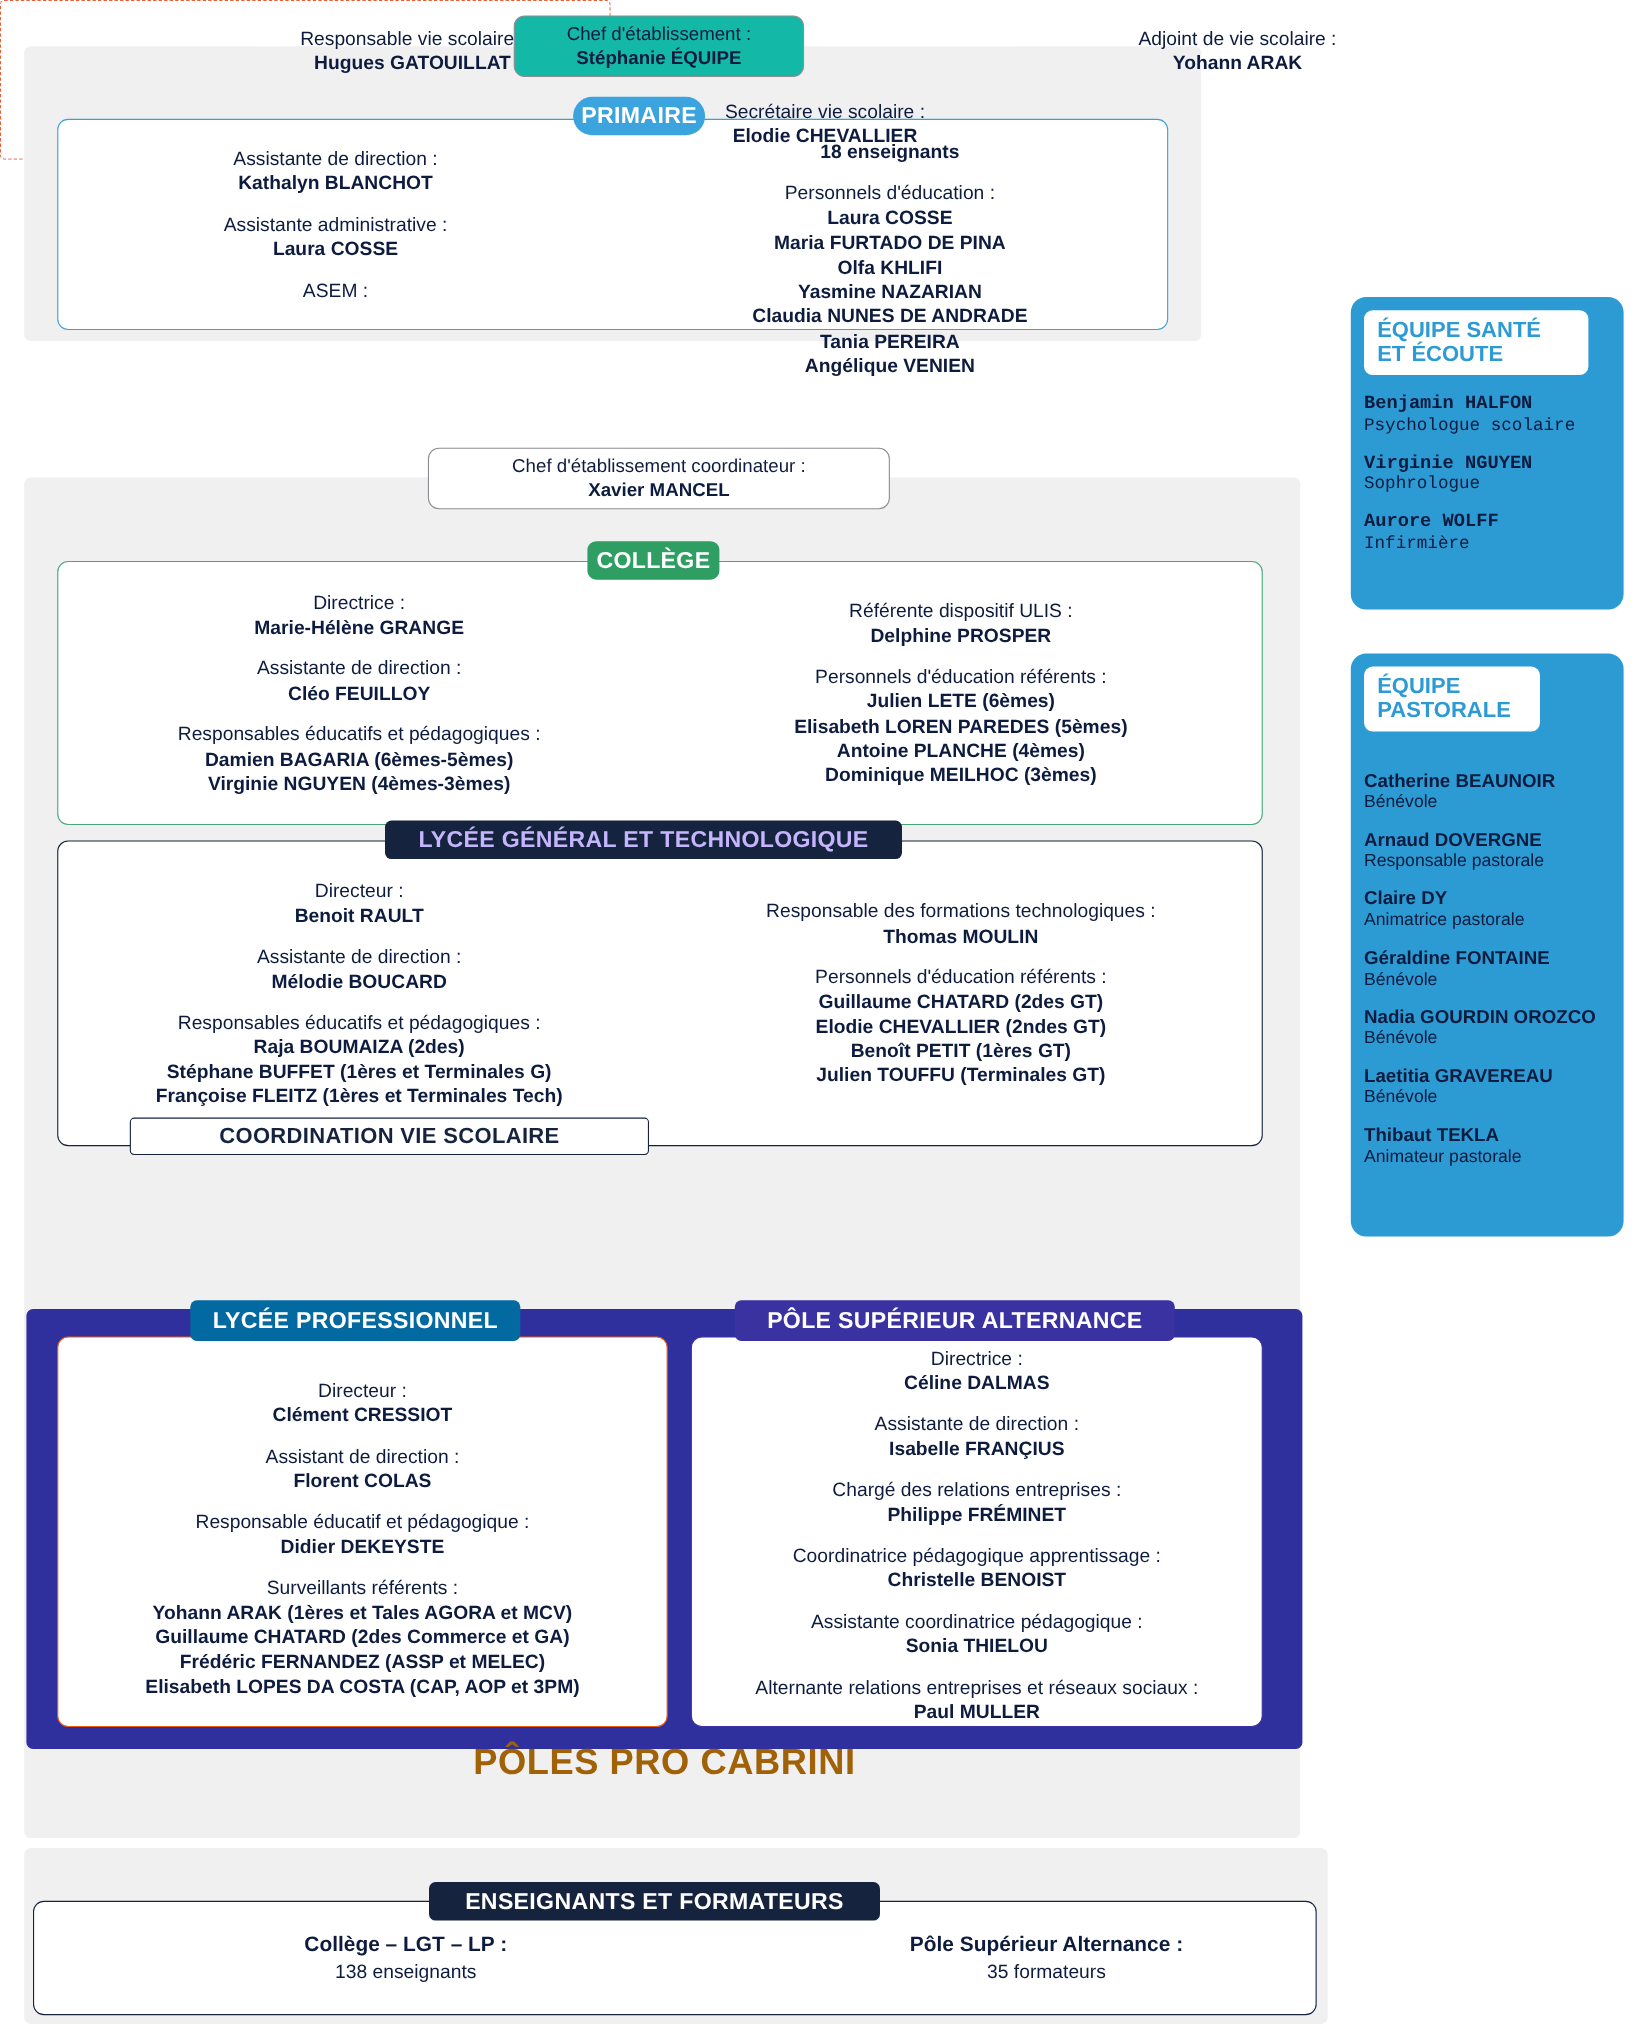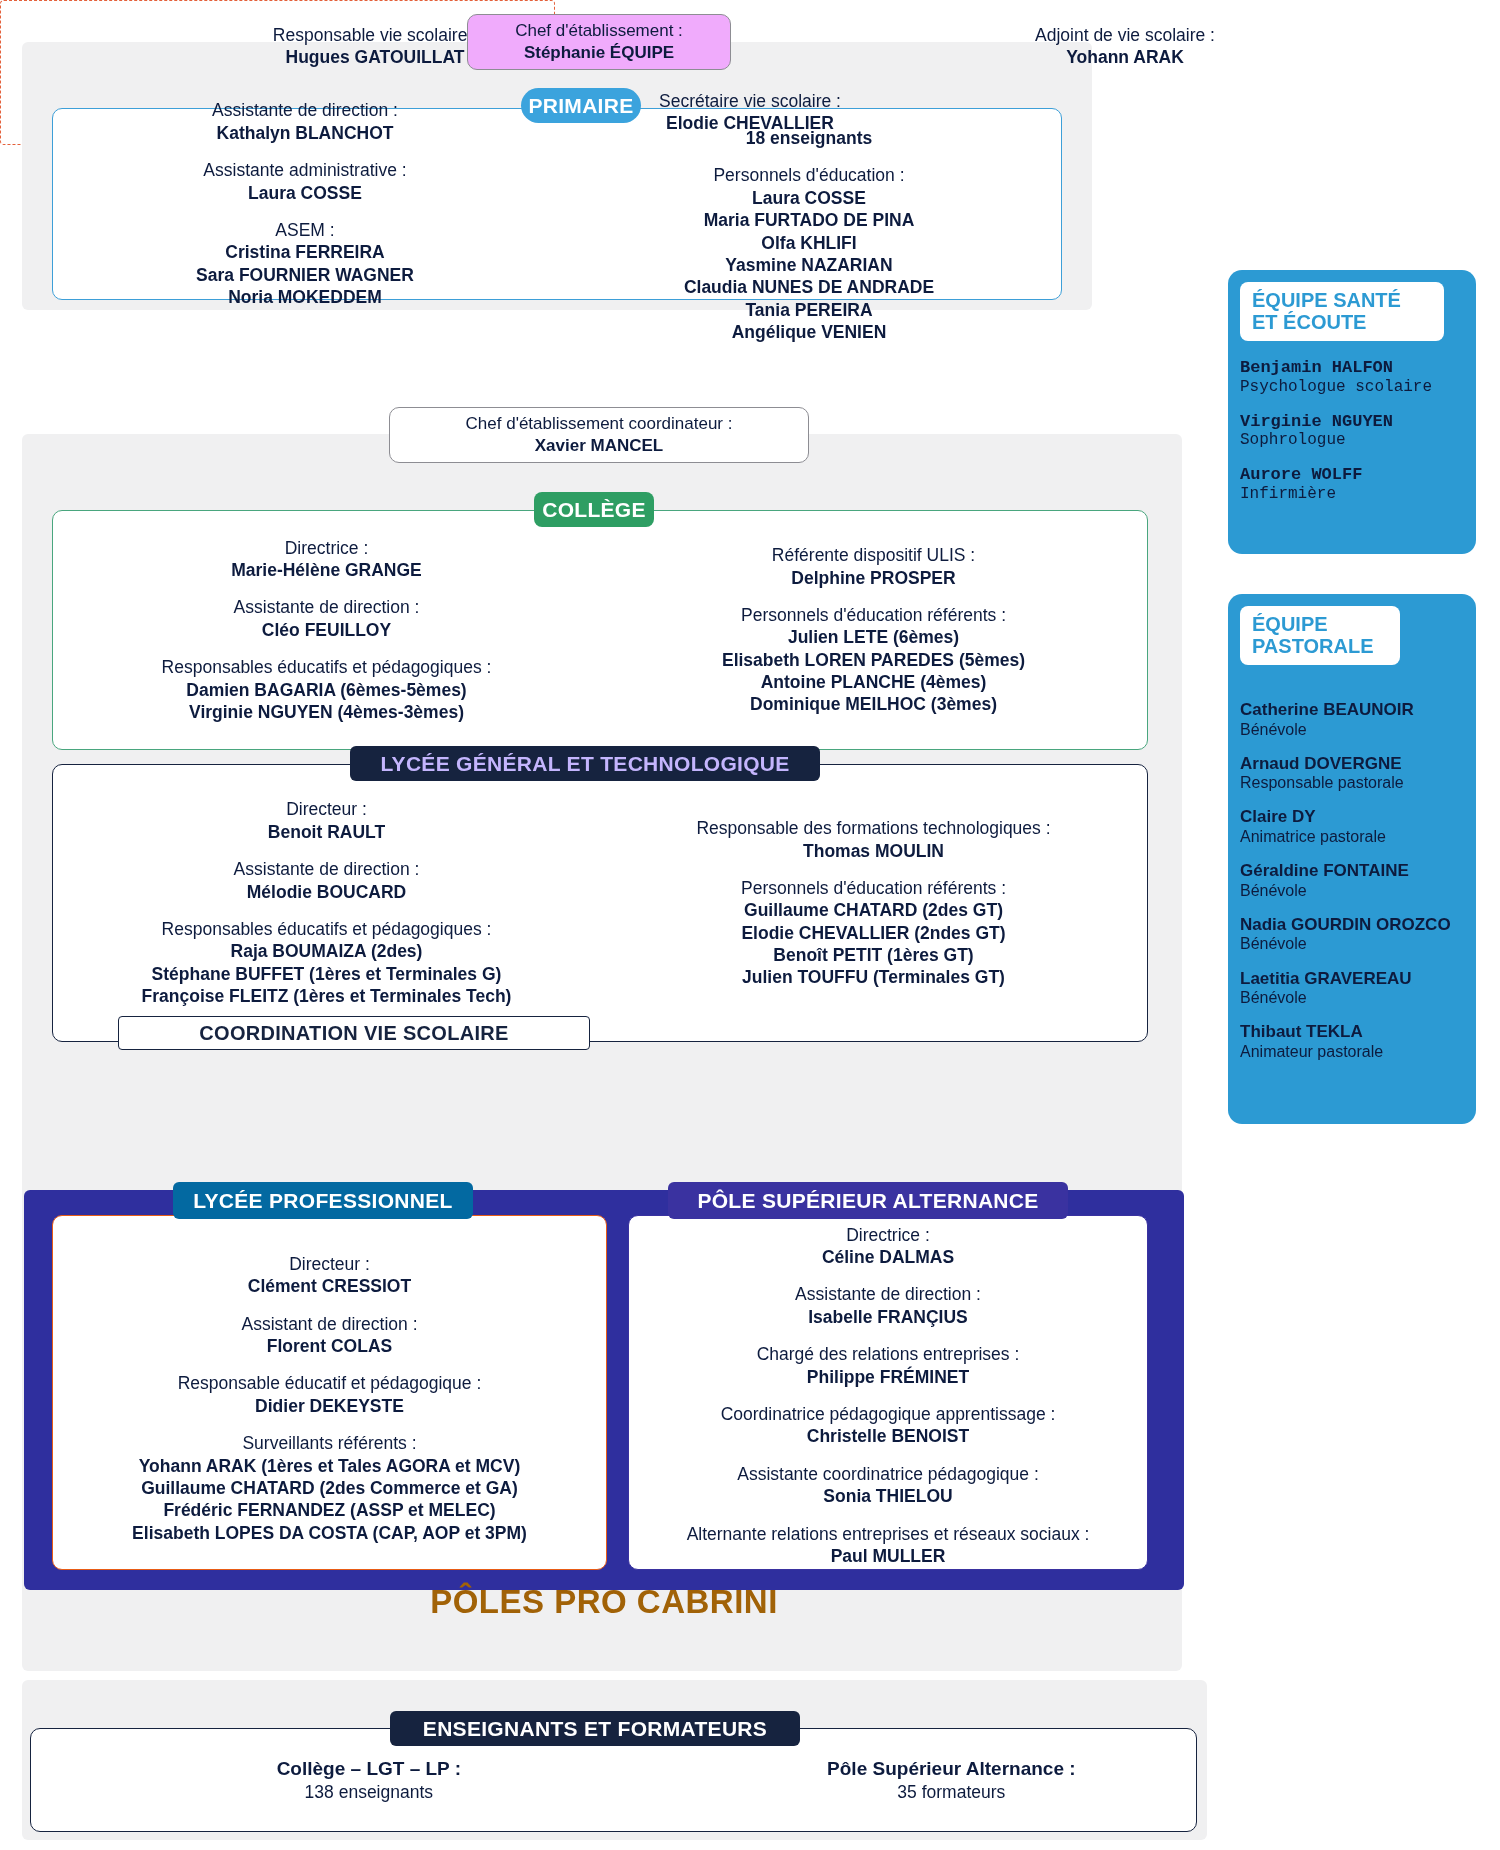--- a/index.html
+++ b/index.html
@@ -38,21 +38,21 @@
   .txt { text-align: center; line-height: 1.28; }
   .role { font-size: 17.5px; font-weight: normal; }
   .name { font-size: 17.5px; font-weight: bold; }
   .blk { margin-bottom: 15px; }
   .blk:last-child { margin-bottom: 0; }
 
   
   #chefBox {
     position: absolute;
     left: 467px; top: 14px; width: 264px; height: 56px;
-    border: 1px solid #8d8d93; border-radius: 10px; background: #f0abfc;
+    border: 1px solid #8d8d93; border-radius: 10px; background: #14b8a6;
     display: flex; flex-direction: column; align-items: center; justify-content: center;
     z-index: 5;
   }
   #chefBox .role { font-size: 17px; }
   #chefBox .name { font-size: 17px; }
 
   #primaryPanel { left: 22px; top: 42px; width: 1070px; height: 268px; }
   #primaryCard  { left: 52px; top: 108px; width: 1010px; height: 192px; border: 1.6px solid #3d9fd8; }
   #primaryPill {
     left: 521px; top: 88px; width: 120px; height: 35px;
@@ -179,23 +179,20 @@
         <div class="blk txt">
           <div class="role">Assistante de direction :</div>
           <div class="name">Kathalyn BLANCHOT</div>
         </div>
         <div class="blk txt">
           <div class="role">Assistante administrative :</div>
           <div class="name">Laura COSSE</div>
         </div>
         <div class="blk txt">
           <div class="role">ASEM :</div>
-          <div class="name nl" style="white-space: pre-line;">Cristina FERREIRA
-Sara FOURNIER WAGNER
-Noria MOKEDDEM</div>
         </div>
       </div>
       <div class="col pad-top">
         <div class="blk txt">
           <div class="name">18 enseignants</div>
         </div>
         <div class="blk txt">
           <div class="role">Personnels d'éducation :</div>
           <div class="name nl" style="white-space: pre-line;">Laura COSSE
 Maria FURTADO DE PINA

